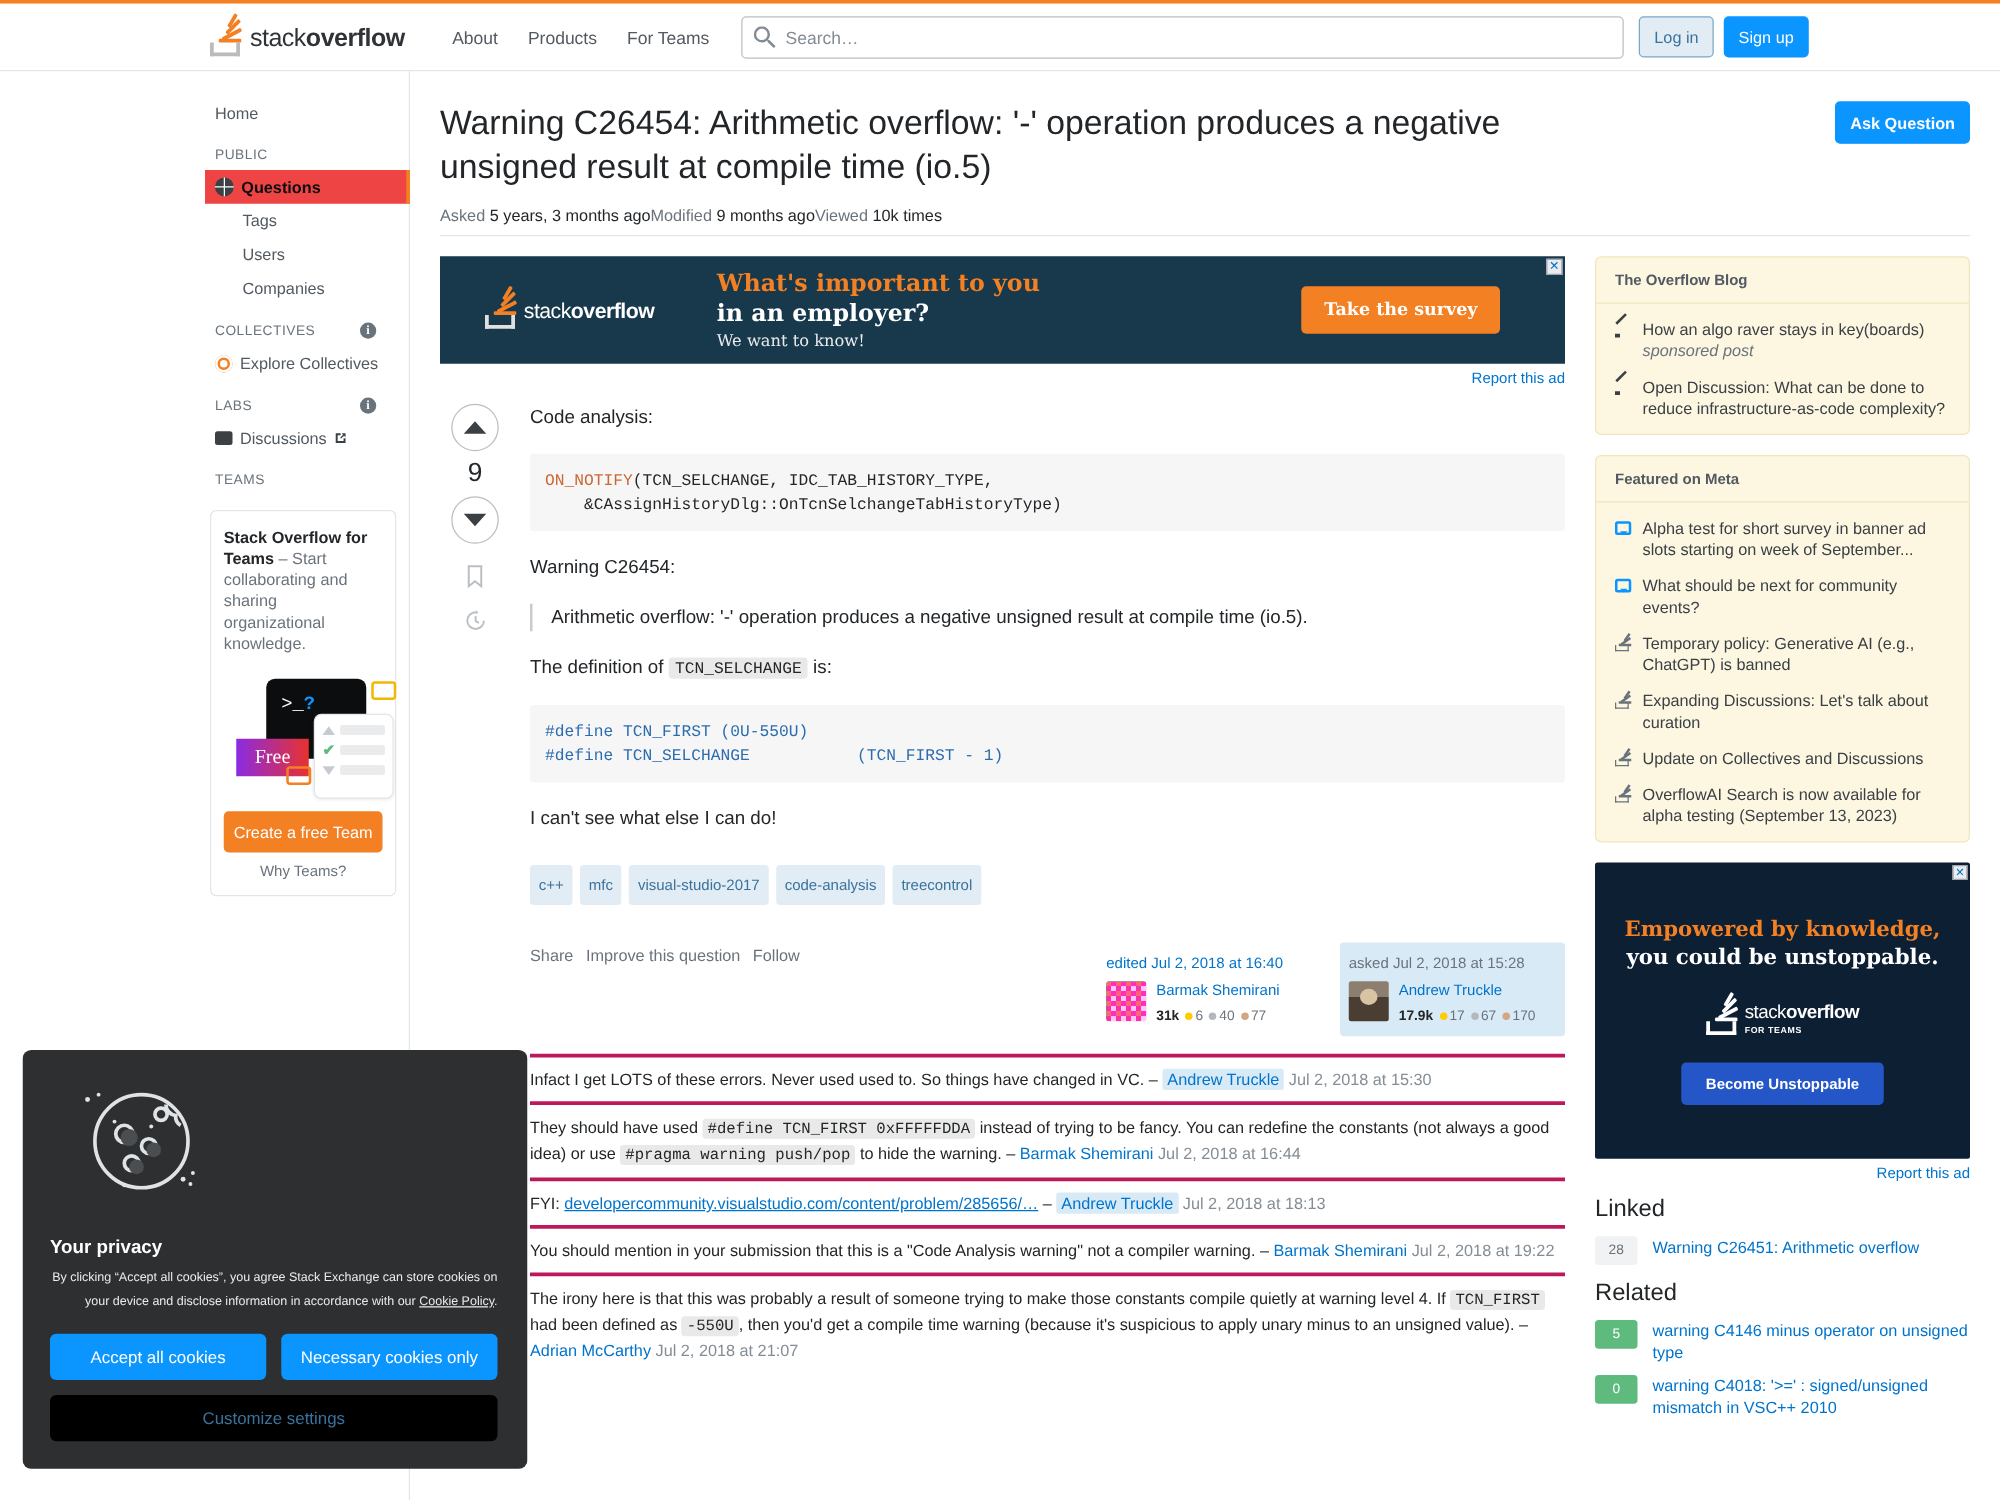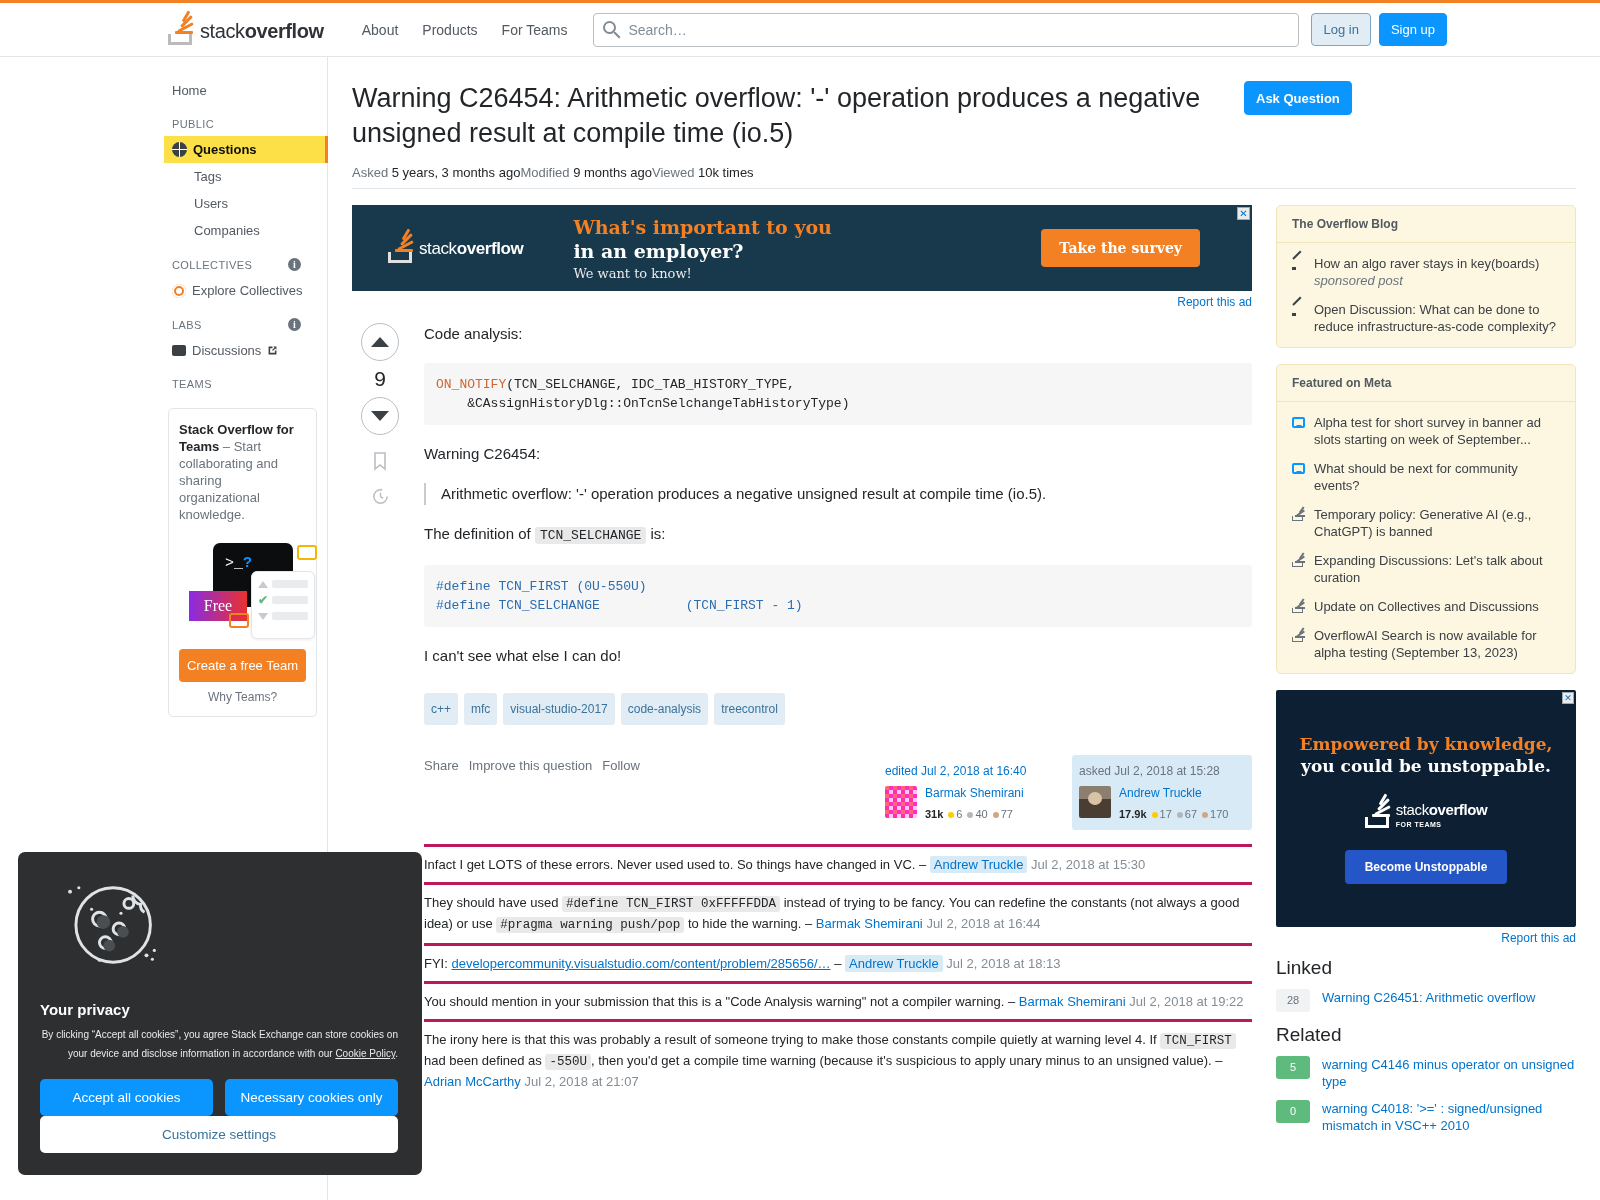--- a/index.html
+++ b/index.html
@@ -56,21 +56,21 @@
   #layout { display: flex; height: calc(1200px - 57px); }
 
   
   #leftnav {
     width: 164px; margin-left: 164px; border-right: 1px solid #e3e6e8;
     padding-top: 20px; font-size: 13px; flex: 0 0 164px;
   }
   #leftnav .nav-item { display: block; padding: 6px 0 6px 8px; color: #525960; }
   #leftnav .nav-item.sub { padding-left: 30px; }
   #leftnav .nav-item.selected {
-    background: #fde047; color: #0c0d0e; font-weight: 700;
+    background: #ef4444; color: #0c0d0e; font-weight: 700;
     border-right: 3px solid #f48024; margin-right: -1px;
     display: flex; align-items: center; gap: 6px;
   }
   #leftnav .nav-head {
     font-size: 11px; color: #6a737c; padding: 14px 8px 6px 8px; letter-spacing: .4px;
     display: flex; align-items: center; justify-content: space-between;
   }
   #leftnav .icon-row { display: flex; align-items: center; gap: 6px; padding: 6px 0 6px 8px; color:#525960;}
   .info-dot {
     width: 13px; height: 13px; border-radius: 50%; background: #6a737c; color: #fff;
@@ -107,21 +107,21 @@
   .ta-ck { color:#5eba7d; font-weight:700; font-size:12px; width:10px;}
   .ta-bub { position:absolute; width:20px;height:15px;border:2px solid #f2b705;border-radius:3px;}
   .ta-bub.y { left:118px; top:12px; }
   .ta-bub.o { left:50px; top:80px; border-color:#f48024;}
   .btn-create { display:block; width:100%; background:#f48024; color:#fff; border:none;
     border-radius:4px; padding:9px 0; font-size:13px; cursor:pointer; font-family:inherit;}
   .why-teams { display:block; text-align:center; color:#6a737c; margin-top:8px; font-size:12px;}
 
   
   #content { flex: 1; padding: 24px 24px 0 24px; min-width:0; }
-  #q-header { display: flex; gap: 12px; }
+  #q-header { display: flex; justify-content: space-between; gap: 12px; }
   #q-title { font-size: 27px; line-height: 35px; font-weight: 400; color: #232629; max-width: 880px;}
   #q-meta { display: flex; font-size: 13px; color: #6a737c; margin: 14px 0 8px;
             padding-bottom: 8px; border-bottom: 1px solid #e3e6e8;}
   #q-meta b { color: #232629; font-weight: 400; }
   #q-meta .lbl { color:#6a737c; }
 
   #main-cols { display: flex; gap: 24px; margin-top: 16px; }
   #center-col { flex: 1; min-width: 0; }
   #right-col { width: 300px; flex: 0 0 300px; }
 
@@ -243,21 +243,21 @@
     position: fixed; left: 18px; bottom: 25px; width: 404px;
     background: #2d2f31; border-radius: 7px; padding: 22px 24px 22px 22px; color:#e9ebed;
     z-index: 50;
   }
   #cookie h3 { font-size: 15px; margin-bottom: 7px; color:#fff;}
   #cookie p { font-size: 10px; line-height: 19px; color: #e9ebed; text-align: right; }
   #cookie p a { color:#e9ebed; text-decoration: underline; }
   .ck-btns { margin-top: 16px; display:flex; gap: 12px; }
   .ck-btn { flex:1; background:#0a95ff; color:#fff; border:none; border-radius:5px;
             padding:11px 0; font-size:13.5px; cursor:pointer; font-family:inherit;}
-  .ck-btn.full { width:100%; background:#ffffff; color:#39739d; }
+  .ck-btn.full { width:100%; background:#000000; color:#39739d; margin-top:12px; }
   .cookie-art { margin: 0 0 26px 22px; }
 </style>
 </head>
 <body>
 
 <div id="topbar-accent"></div>
 
 <div id="header">
   <div class="logo">
     <div class="logo-mark">

